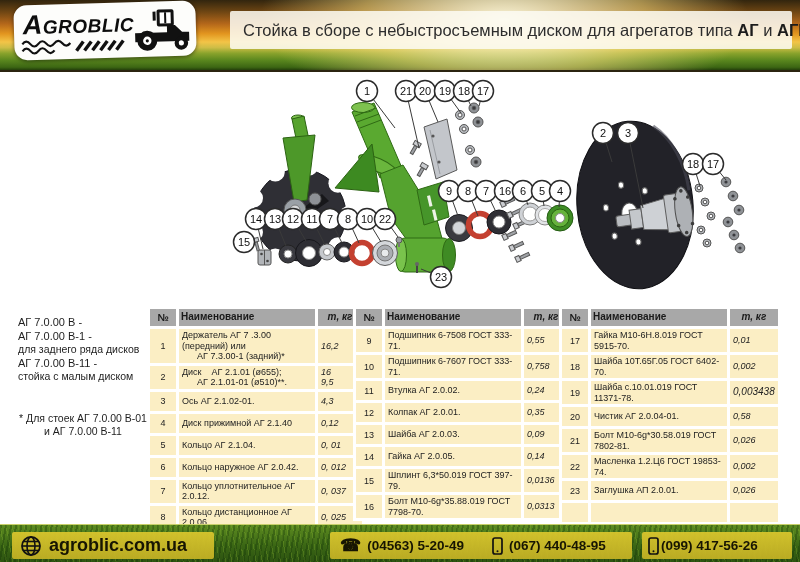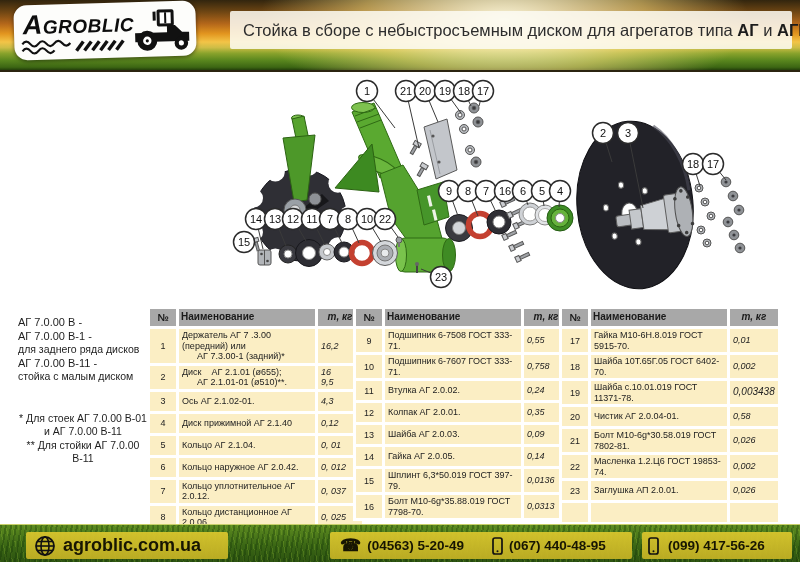--- a/index.html
+++ b/index.html
@@ -50,23 +50,23 @@
   
   #footer{position:absolute;left:0;top:524px;width:800px;height:38px;
     border-top:1px solid #c8d06a;
     background:
       repeating-linear-gradient(100deg, rgba(10,40,5,.28) 0 2px, rgba(0,0,0,0) 2px 5px),
       repeating-linear-gradient(80deg, rgba(140,180,50,.28) 0 1px, rgba(0,0,0,0) 1px 6px),
       linear-gradient(180deg,#5d8c20,#3a6614 55%,#2c5210);}
   .fbox{position:absolute;top:7px;height:27px;border-radius:2px;
     background:linear-gradient(180deg,rgba(216,197,45,.95),rgba(193,176,36,.95));
     display:flex;align-items:center;color:#171502;box-sizing:border-box;}
-  #fbox-site{left:26px;width:202px;font-size:18px;font-weight:bold;padding-left:8px;gap:7px;}
+  #fbox-site{left:12px;width:202px;font-size:18px;font-weight:bold;padding-left:8px;gap:7px;}
   #fbox-ph1{left:330px;width:302px;font-size:13.5px;font-weight:bold;padding-left:10px;gap:6px;}
-  #fbox-ph2{left:642px;width:150px;font-size:13.5px;font-weight:bold;padding-left:6px;gap:9px;}
+  #fbox-ph2{left:642px;width:150px;font-size:13.5px;font-weight:bold;padding-left:6px;gap:2px;}
   .ph-sep{width:16px;}
   .phone-glyph{font-size:17px;line-height:17px;}
 </style>
 </head>
 <body>
 
 <div id="page">
 
   <div id="header">
     <div id="logo">
@@ -445,21 +445,20 @@
 
   <div id="info">
     <div class="code">АГ 7.0.00 В -</div>
     <div class="code">АГ 7.0.00 В-1 -</div>
     <div>для заднего ряда дисков</div>
     <div class="code">АГ 7.0.00 В-11 -</div>
     <div>стойка с малым диском</div>
     <div class="notes">
       <div>* Для стоек  АГ 7.0.00 В-01</div>
       <div>и АГ 7.0.00 В-11</div>
-      <div>** Для стойки АГ 7.0.00 В-11</div>
     </div>
   </div>
 
   <table class="parts" id="t1">
     <thead>
         <tr>
       <th class="c-num">№</th>
       <th class="c-name">Наименование</th>
       <th class="c-mass">m, кг</th>
     </tr>

